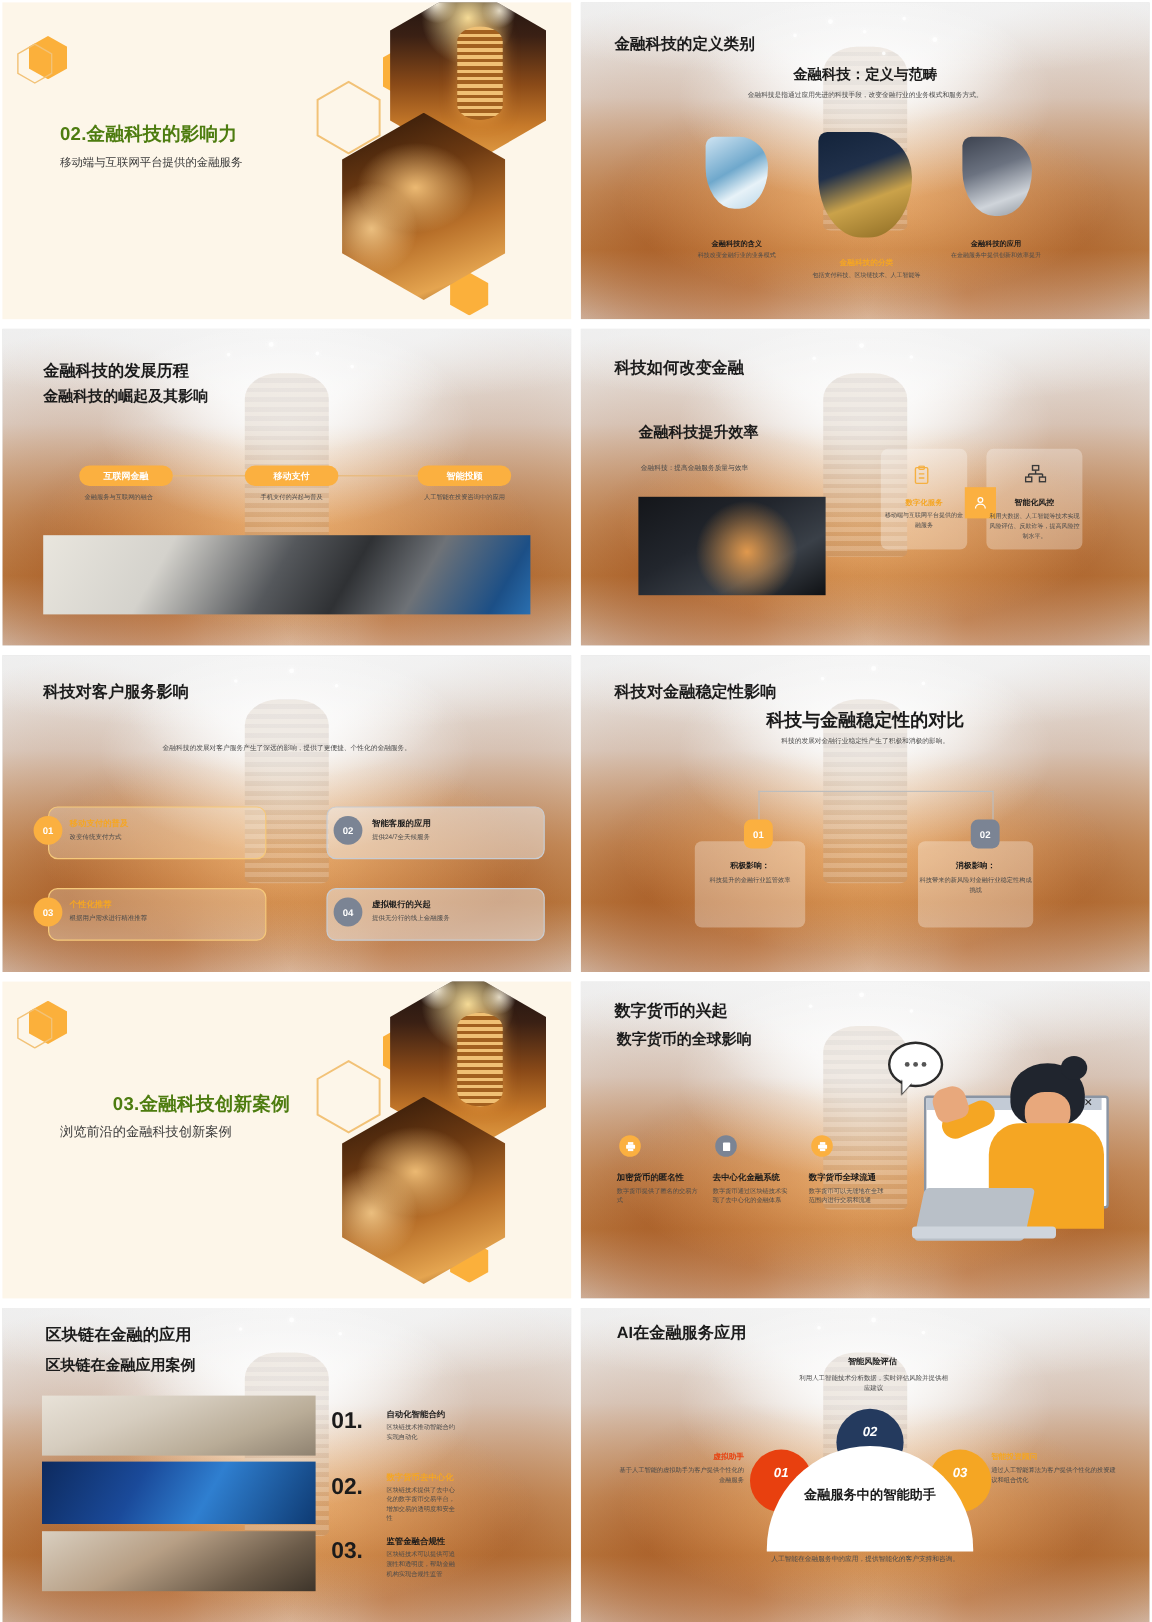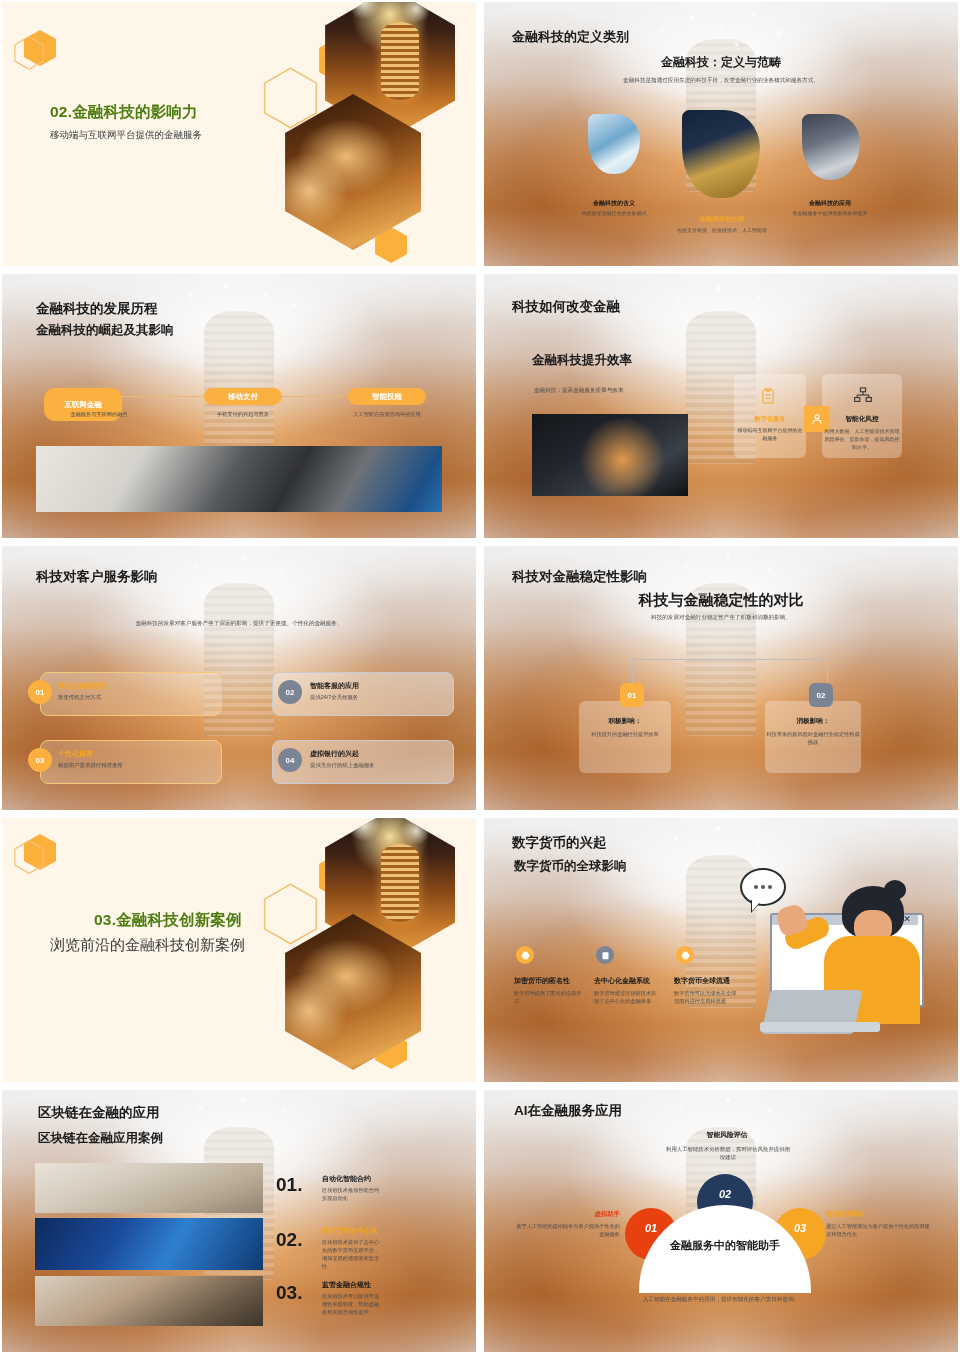--- a/index.html
+++ b/index.html
@@ -193,21 +193,21 @@
         <i style="left:38%;top:8%;width:4px;height:4px;"></i>
       <i style="left:62%;top:20%;width:3px;height:3px;"></i>
         <i style="left:80%;top:36%;width:3px;height:3px;"></i>
     </div>
     <div class="s-h1" style="left:34px;top:26px;font-size:13.5px;">金融科技的发展历程</div>
     <div class="s-h2" style="left:34px;top:48px;font-size:12.5px;">金融科技的崛起及其影响</div>
 
     <div class="pillline" style="left:118px;top:122px;width:90px;"></div>
     <div class="pillline" style="left:262px;top:122px;width:90px;"></div>
 
-    <div class="pill" style="left:42px;top:114px;width:78px;height:33px;font-size:7.5px;">互联网金融</div>
+    <div class="pill" style="left:64px;top:114px;width:78px;height:17px;font-size:7.5px;">互联网金融</div>
     <div class="s-p center" style="left:50px;width:94px;top:137px;font-size:5.2px;">金融服务与互联网的融合</div>
 
     <div class="pill" style="left:202px;top:114px;width:78px;height:17px;font-size:7.5px;">移动支付</div>
     <div class="s-p center" style="left:194px;width:94px;top:137px;font-size:5.2px;">手机支付的兴起与普及</div>
 
     <div class="pill" style="left:346px;top:114px;width:78px;height:17px;font-size:7.5px;">智能投顾</div>
     <div class="s-p center" style="left:332px;width:106px;top:137px;font-size:5.2px;">人工智能在投资咨询中的应用</div>
 
     <div class="photo" style="left:34px;top:172px;width:406px;height:66px;
       background:linear-gradient(120deg,#e9e6de 0%,#d4d2cc 25%,#55585c 48%,#2f3134 62%,#6e7277 76%,#1c4f86 92%,#2a6fb0 100%);"></div>
@@ -340,21 +340,21 @@
       <div class="hex-photo2" style="left:84px;top:96px;width:136px;height:156px;"></div>
       <div class="coinstack-art" style="left:180px;top:26px;width:38px;height:78px;"></div>
     </div>
     <div class="hex hex-solid" style="left:22px;top:16px;width:32px;height:36px;"></div>
     <div class="hex-outline" style="left:12px;top:22px;width:30px;height:34px;">
       <svg viewBox="0 0 100 112">
           <polygon points="50,2 97,29 97,83 50,110 3,83 3,29" fill="none" stroke="#f2c277" stroke-width="4"></polygon>
         </svg>
     </div>
     <div class="t-title" style="left:48px;top:92px;font-size:15.5px;margin-left:44px;">03.金融科技创新案例</div>
-    <div class="t-sub" style="left:48px;top:118px;font-size:15px;">浏览前沿的金融科技创新案例</div>
+    <div class="t-sub" style="left:48px;top:118px;font-size:11px;">浏览前沿的金融科技创新案例</div>
   </div>
 
   <div class="slide">
     <div class="bg-coins"></div>
     <div class="stack"></div>
     <div class="sparkles">
       <i style="left:18%;top:20%;width:3px;height:3px;"></i>
         <i style="left:44%;top:6%;width:4px;height:4px;"></i>
       <i style="left:70%;top:26%;width:3px;height:3px;"></i>
     </div>

